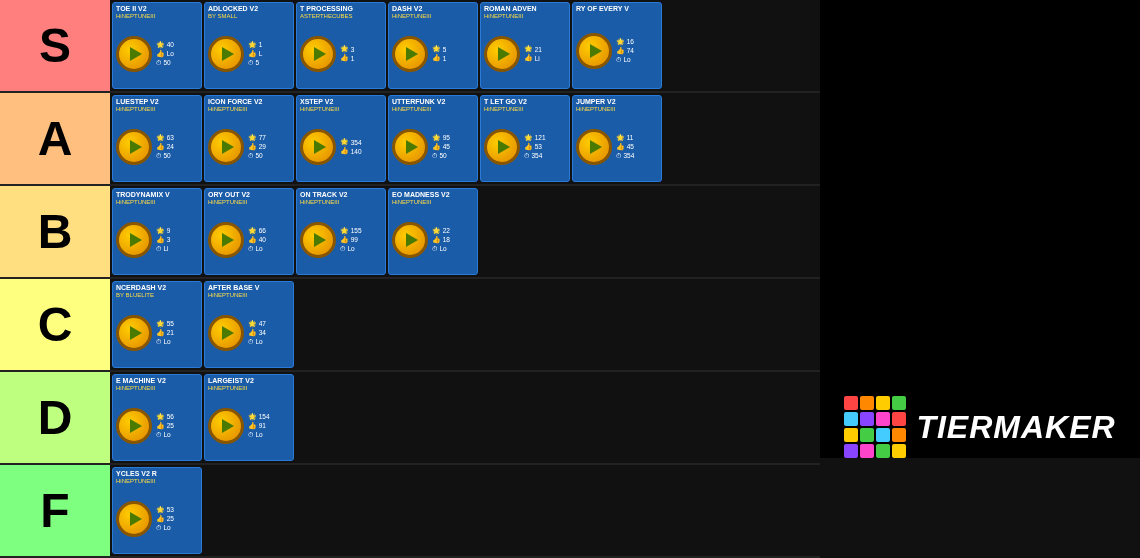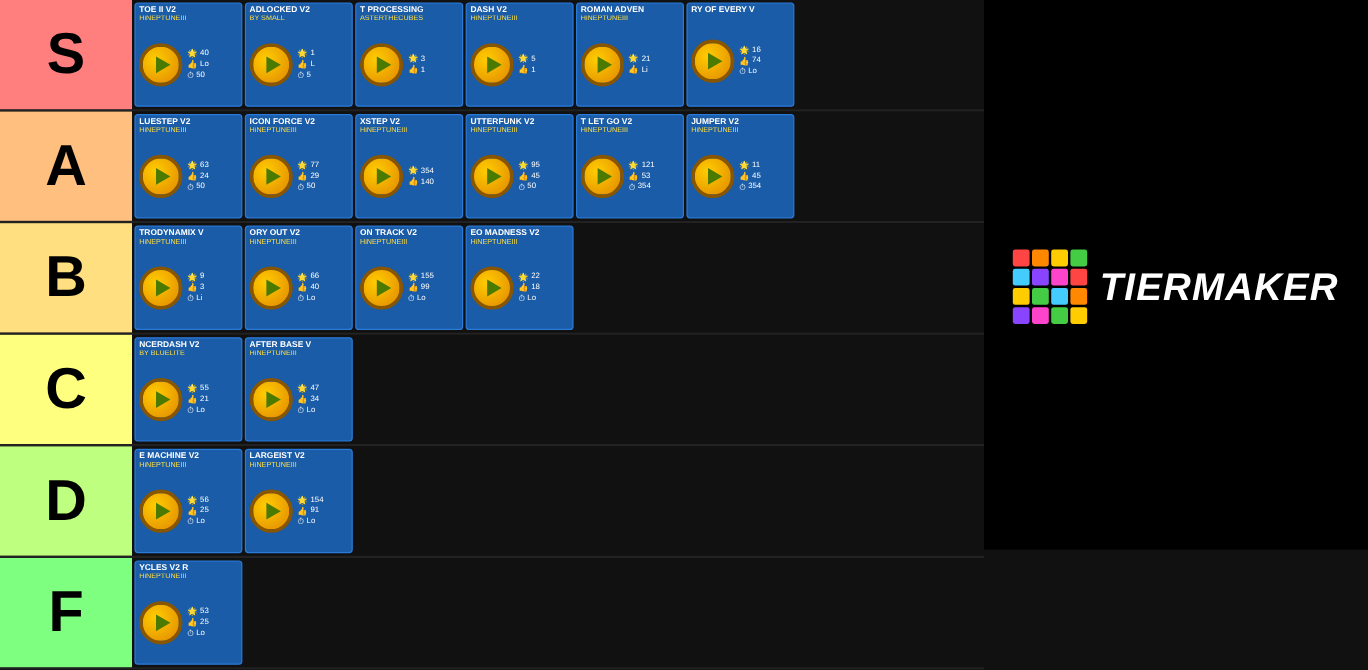--- a/index.html
+++ b/index.html
@@ -144,21 +144,21 @@
 
     
     .right-panel {
       position: absolute;
       right: 0;
       top: 0;
       width: 320px;
       height: 458px;
       background: #000;
       display: flex;
-      align-items: center;
+      align-items: flex-end;
       justify-content: center;
       padding-top: 20px;
     }
 
     .tiermaker-logo {
       display: flex;
       align-items: center;
       gap: 10px;
     }
 

